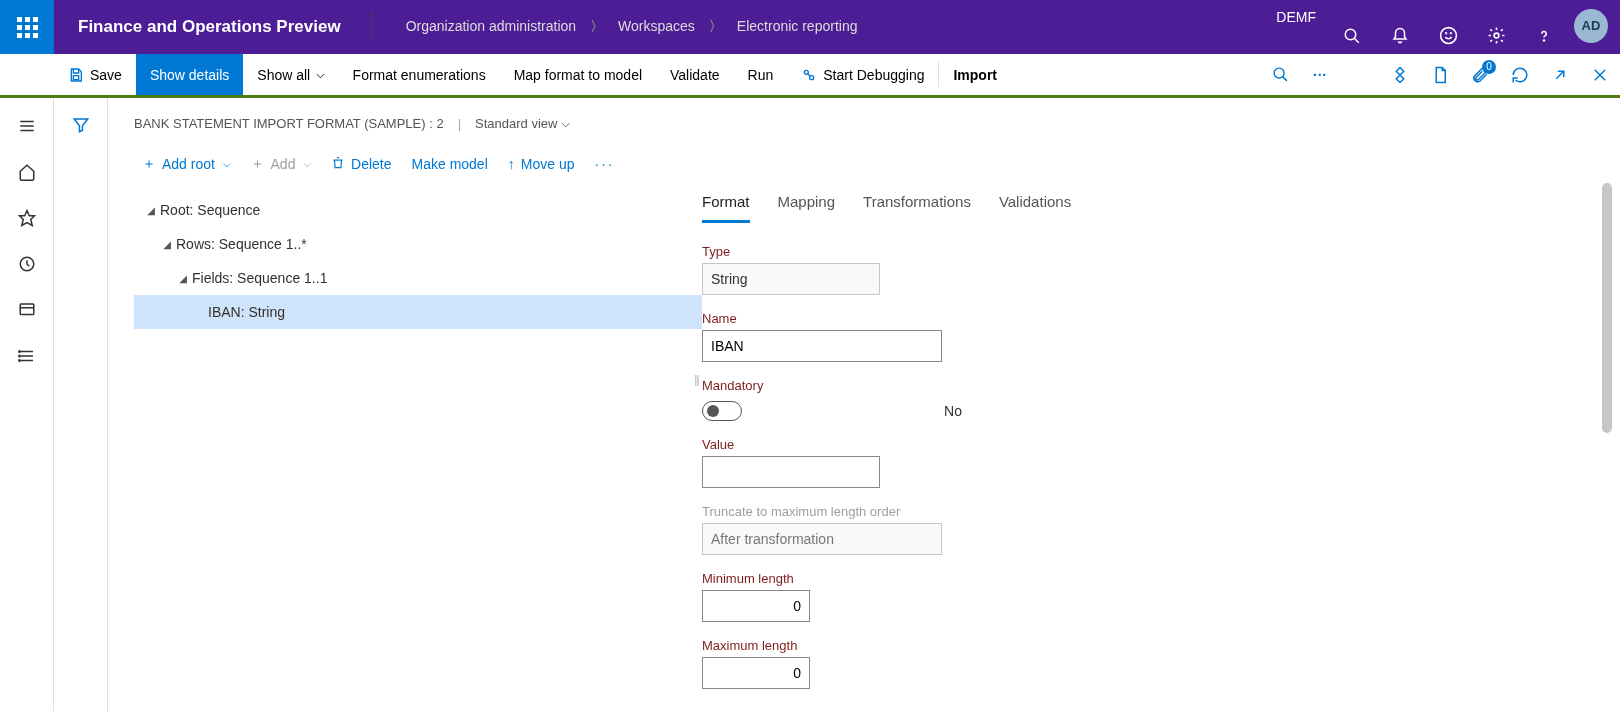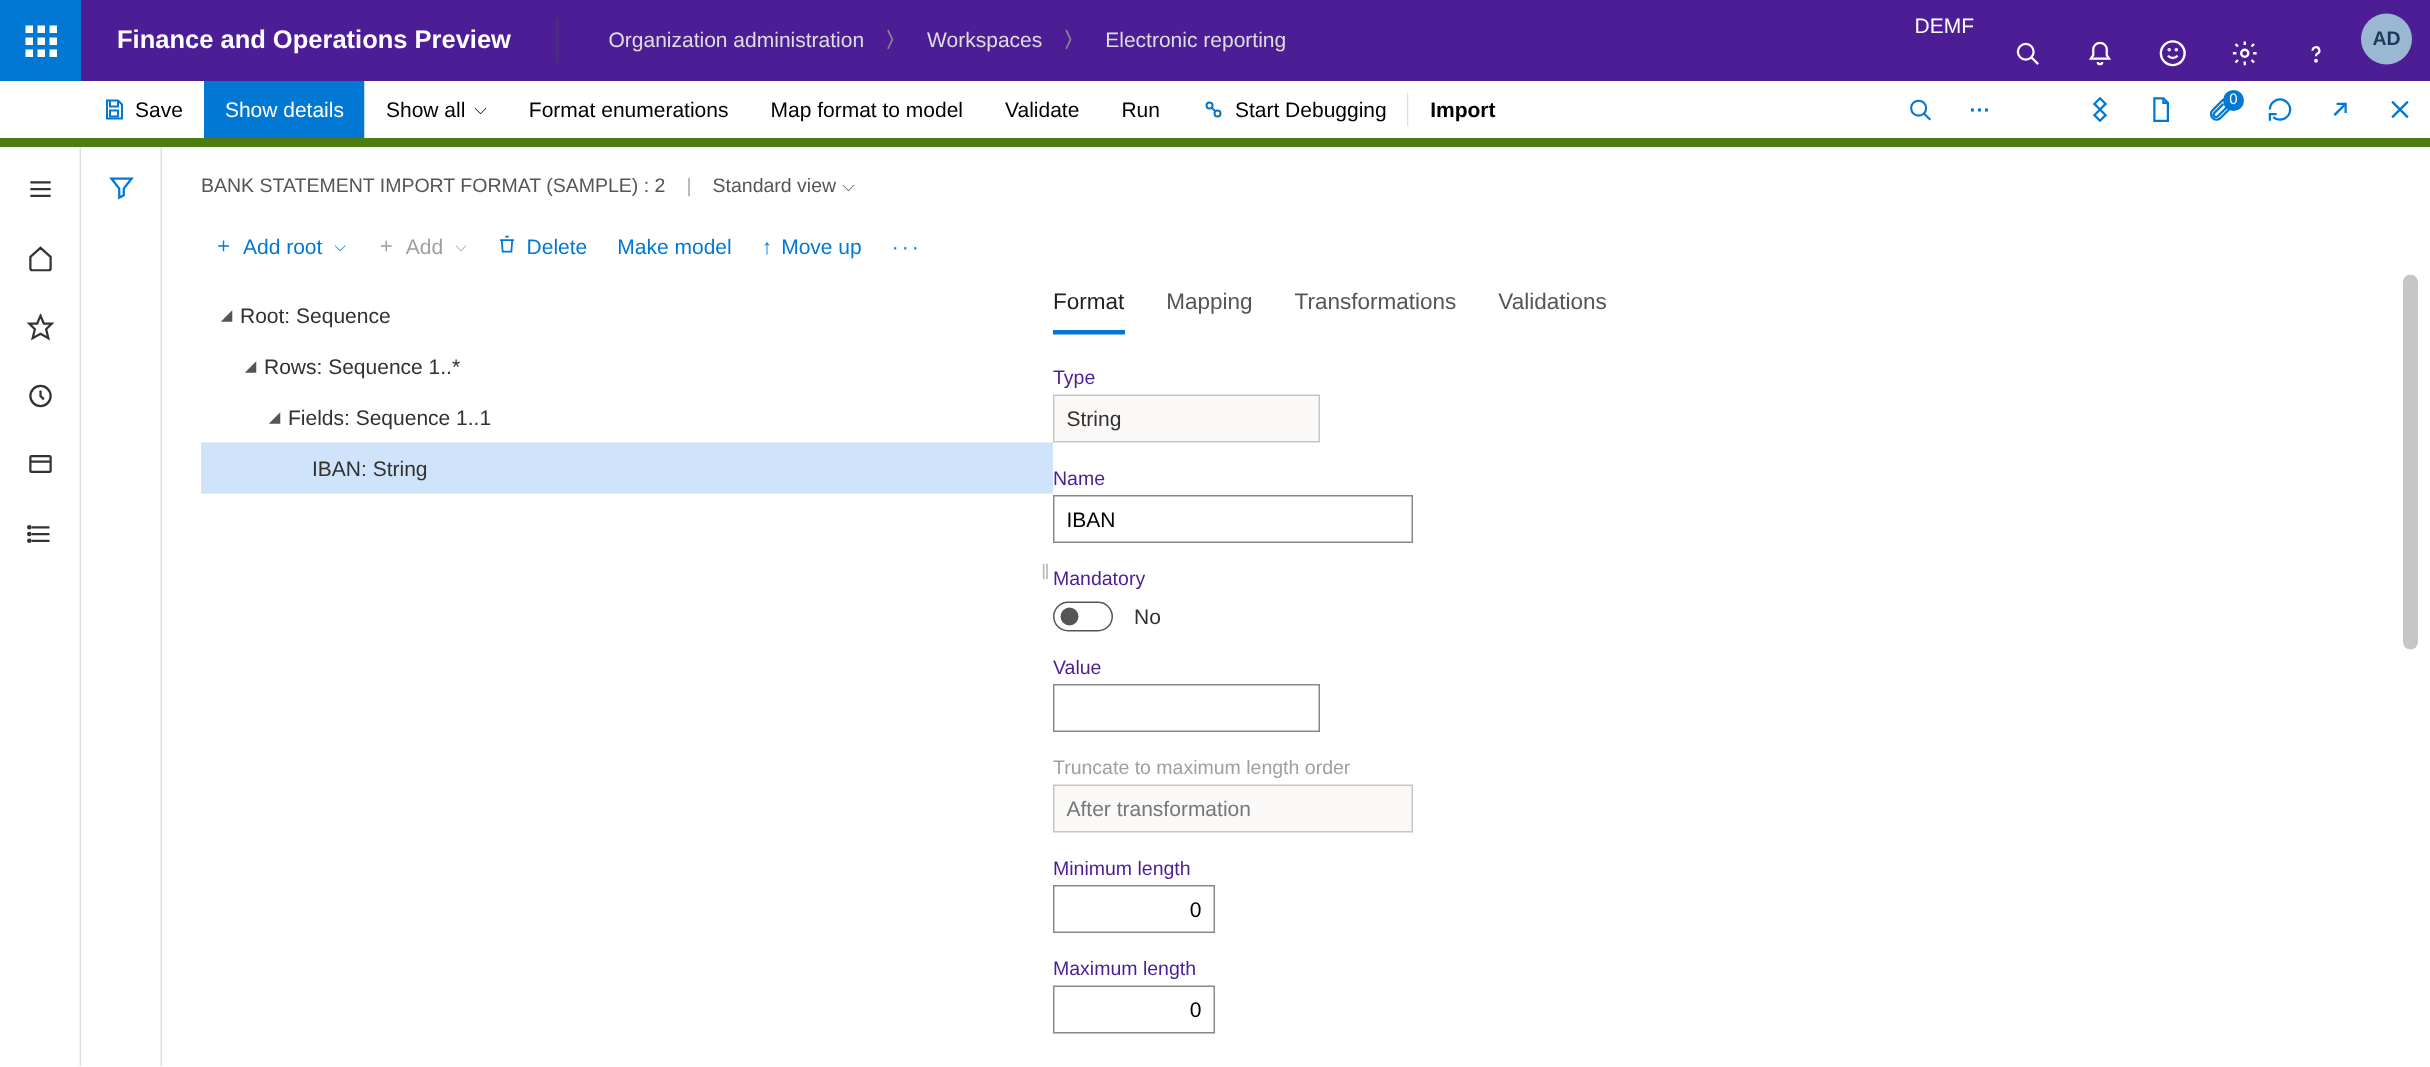--- a/index.html
+++ b/index.html
@@ -43,21 +43,21 @@
   .avatar {
     width: 34px; height: 34px; border-radius: 50%; background: #9bb8d3;
     display: flex; align-items: center; justify-content: center;
     color: #1a3a5c; font-size: 13px; font-weight: 600; margin: 0 12px 0 6px;
     cursor: pointer;
   }
   .company-label { padding: 0 12px; font-size: 14px; }
 
   
   .cmdbar {
-    height: 44px; border-bottom: 6px solid #4d7c0f;
+    height: 44px; border-bottom: 3px solid #4d7c0f;
     display: flex; align-items: stretch;
     flex-shrink: 0;
     background: #fff;
     padding-left: 54px;
   }
   .cmdbtn, .cmdbtn2 {
     display: flex; align-items: center; padding: 0 14px; gap: 6px;
     font-size: 14px; cursor: pointer; white-space: nowrap;
     background: #fff; border: none;
   }
@@ -137,31 +137,31 @@
   }
 
   .props-pane { flex: 1; overflow: auto; padding: 0 0 20px 0; position: relative;}
   .tabs { display: flex; gap: 28px; border-bottom: 1px solid transparent; padding-top: 2px;}
   .tab {
     padding: 8px 0 10px 0; font-size: 15px; cursor: pointer;
     border-bottom: 3px solid transparent; color: #555;
   }
   .tab.active { border-bottom-color: #0078d4; color: #222; font-weight: 400;}
   .form-body { padding-top: 20px; display: flex; flex-direction: column; gap: 16px; max-width: 260px;}
-  .field label { display: block; font-size: 13px; color: #4c1d95; margin-bottom: 4px; }
+  .field label { display: block; font-size: 13px; color: #7f1d1d; margin-bottom: 4px; }
   .field input[type=text], .field .ro-box {
     width: 240px; height: 32px; border: 1px solid #8a8886;
     padding: 0 8px; font-size: 14px; background: #fff;
   }
   .field .ro-box { background: #f3f2f1; display: flex; align-items: center; color: #555;}
   .field .ro-box.light { background: #faf9f8; border-color: #c8c6c4; color: #323130;}
   .field input.num { width: 108px; text-align: right; }
   .field.disabled label { color: #a19f9d; }
   .field.disabled .ro-box { color: #777; border-color: #c8c6c4; background: #faf9f8;}
-  .toggle-row { display: flex; align-items: center; gap: 14px; padding-top: 4px;}
+  .toggle-row { display: flex; align-items: center; padding-top: 4px; justify-content: space-between;}
   .toggle {
     width: 40px; height: 20px; border-radius: 10px; border: 1px solid #555;
     position: relative; cursor: pointer; background: #fff;
   }
   .toggle .knob {
     width: 12px; height: 12px; border-radius: 50%; background: #555;
     position: absolute; top: 3px; left: 4px;
   }
   .scroll-indicator {
     position: absolute; right: 0; top: 0;

